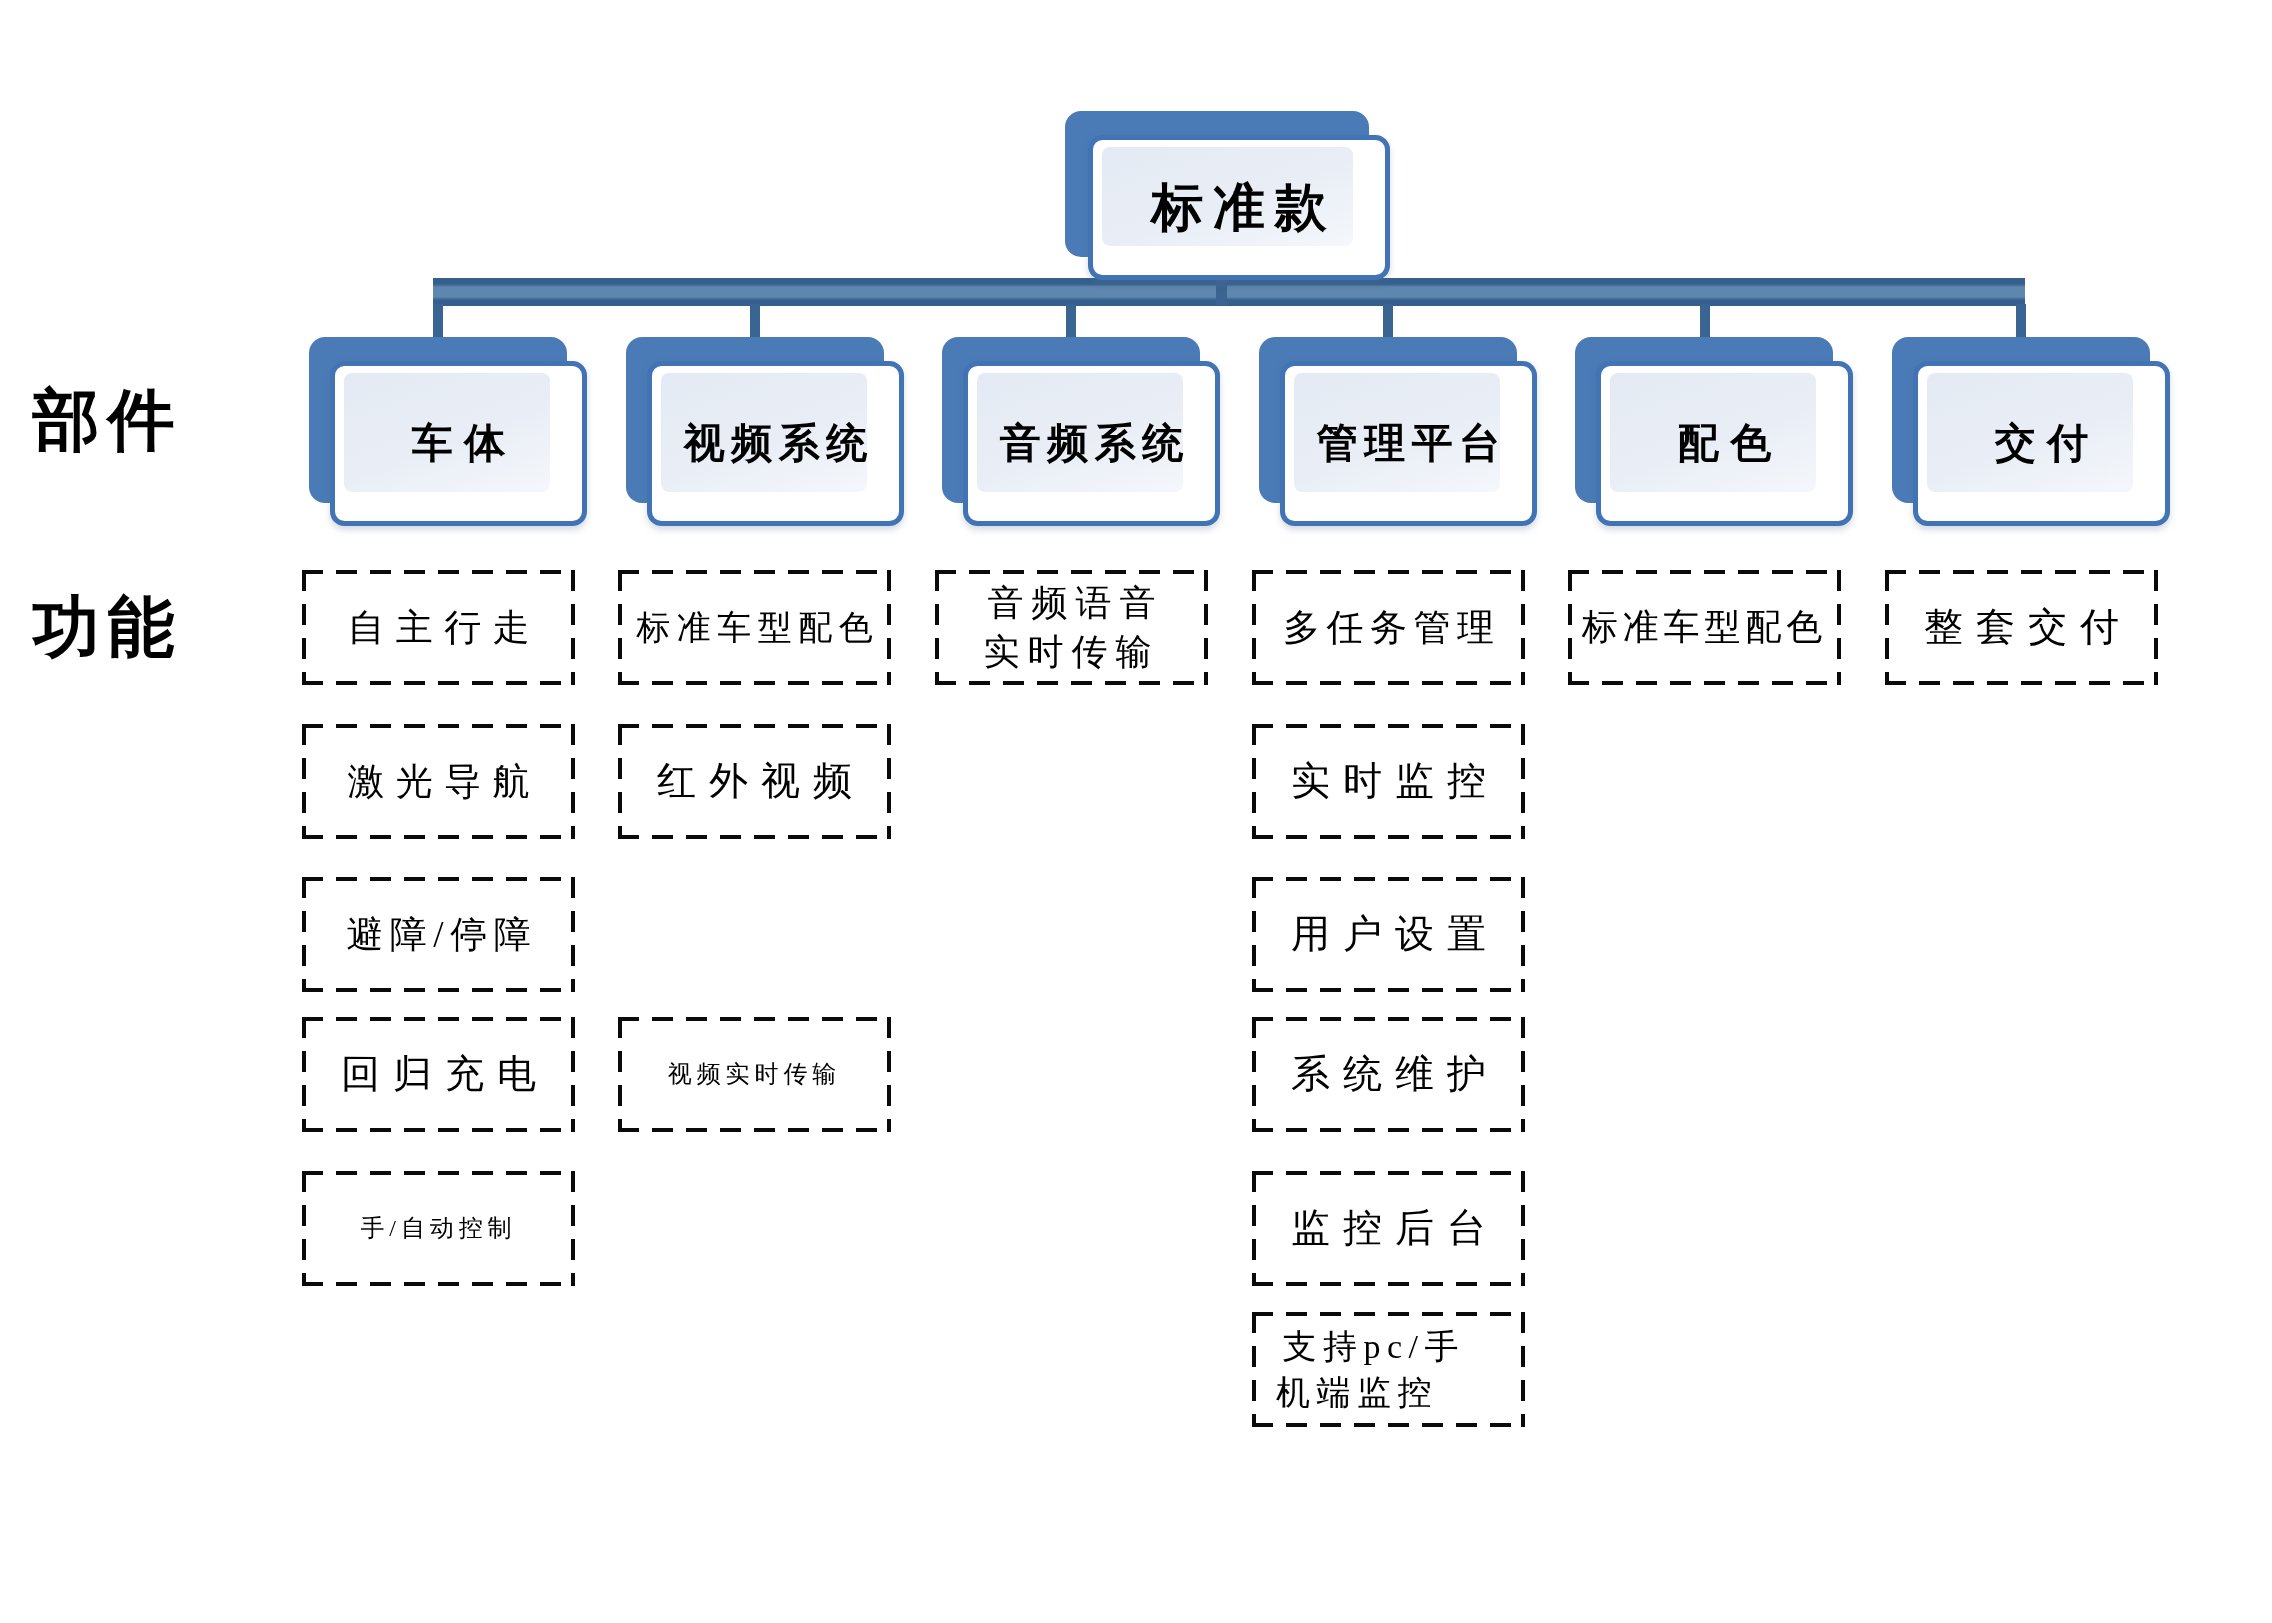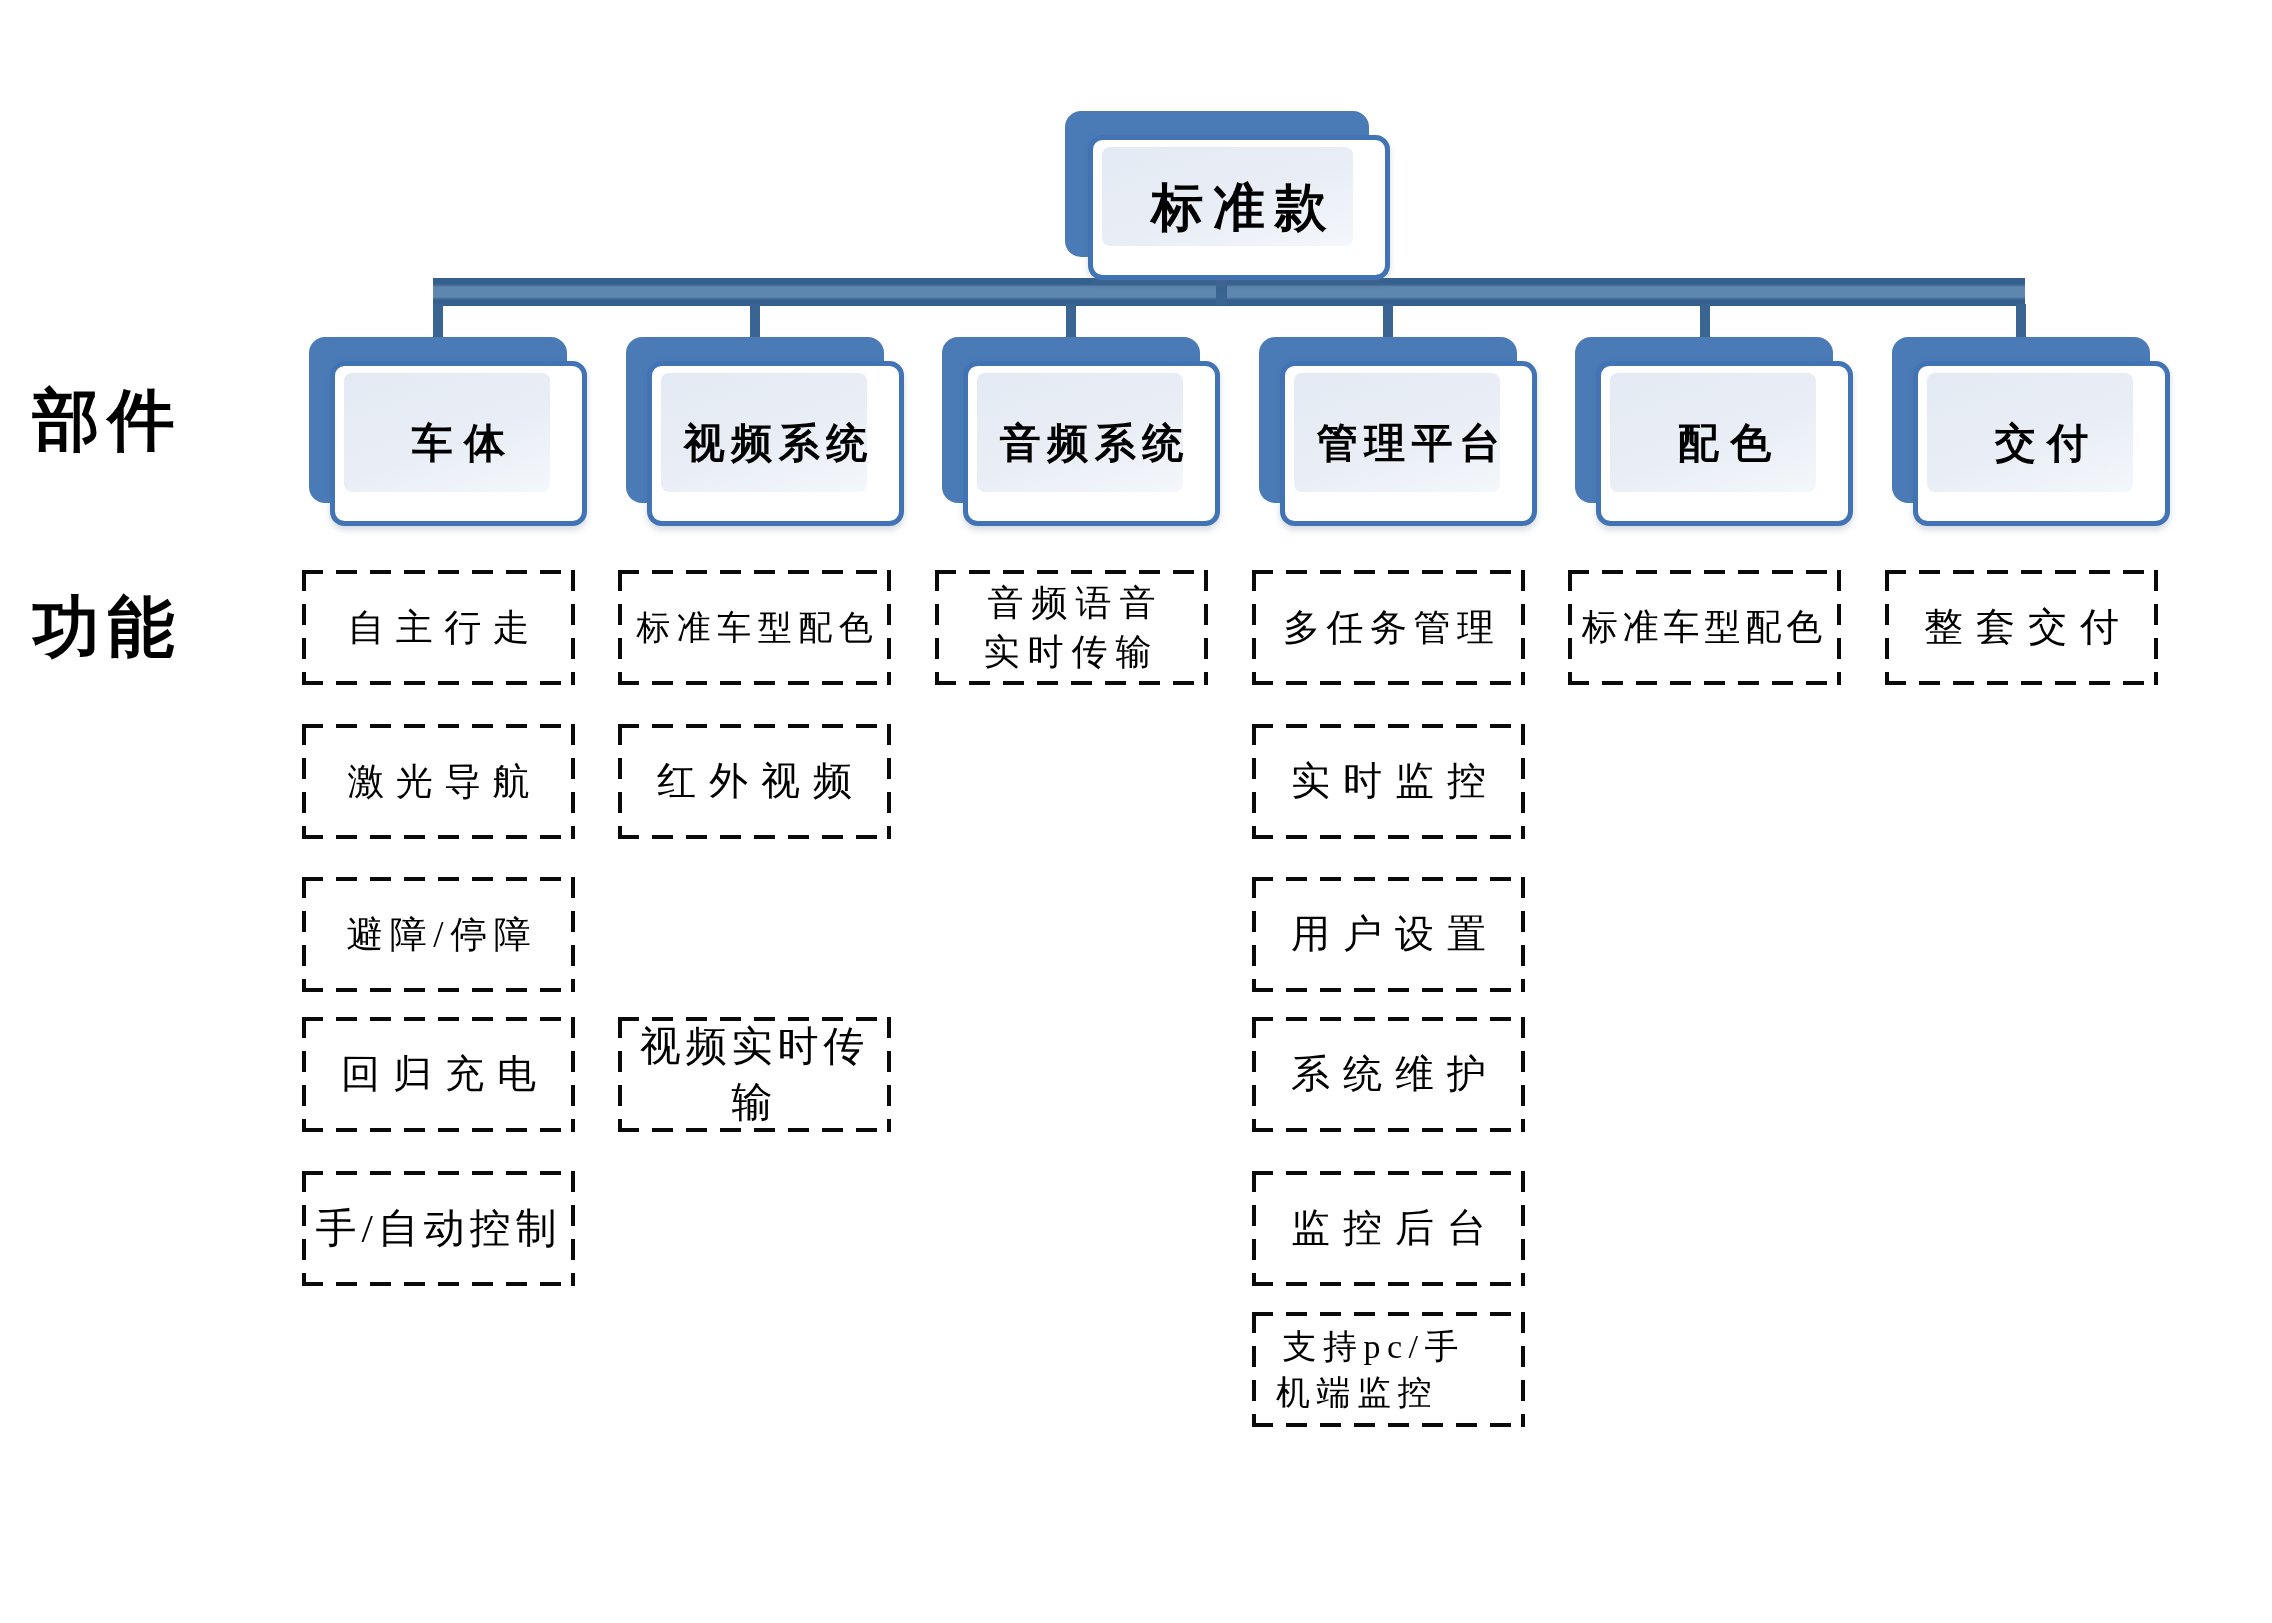--- a/index.html
+++ b/index.html
@@ -55,21 +55,21 @@
   }
   .fn span{white-space:pre-line;text-align:center;line-height:1.35;}
   .fn.left{justify-content:flex-start;}
   .fn.left span{text-align:left;padding-left:24px;}
   .fs46ls14 span{font-size:37px;letter-spacing:11.4px;text-indent:11.4px;}
   .fs46ls8  span{font-size:37px;letter-spacing:6.5px;text-indent:6.5px;}
   .fs48ls16 span{font-size:39px;letter-spacing:13px;text-indent:13px;}
   .fs42ls8  span{font-size:34px;letter-spacing:6.5px;text-indent:6.5px;}
   .fs44ls6  span{font-size:36px;letter-spacing:4.9px;text-indent:0;}
   .fs44ls10 span{font-size:36px;letter-spacing:8px;text-indent:8px;}
-  .fs40ls6  span{font-size:41px;letter-spacing:4.9px;text-indent:0;}
+  .fs40ls6  span{font-size:24px;letter-spacing:4.9px;text-indent:0;}
   .fn.left.fs44ls6 span{text-indent:0;}
 </style>
 </head>
 <body>
 
 <div class="canvas">
 
   <div class="conn conn-bar" style="left:433px;top:278px;width:1592px;height:28px;"></div>
   <div class="conn conn-stem" style="left:1216px;top:261px;width:11.4px;height:44px;"></div>
   <div class="conn conn-notch" style="left:1213px;top:252px;width:18px;height:23px;"></div>

